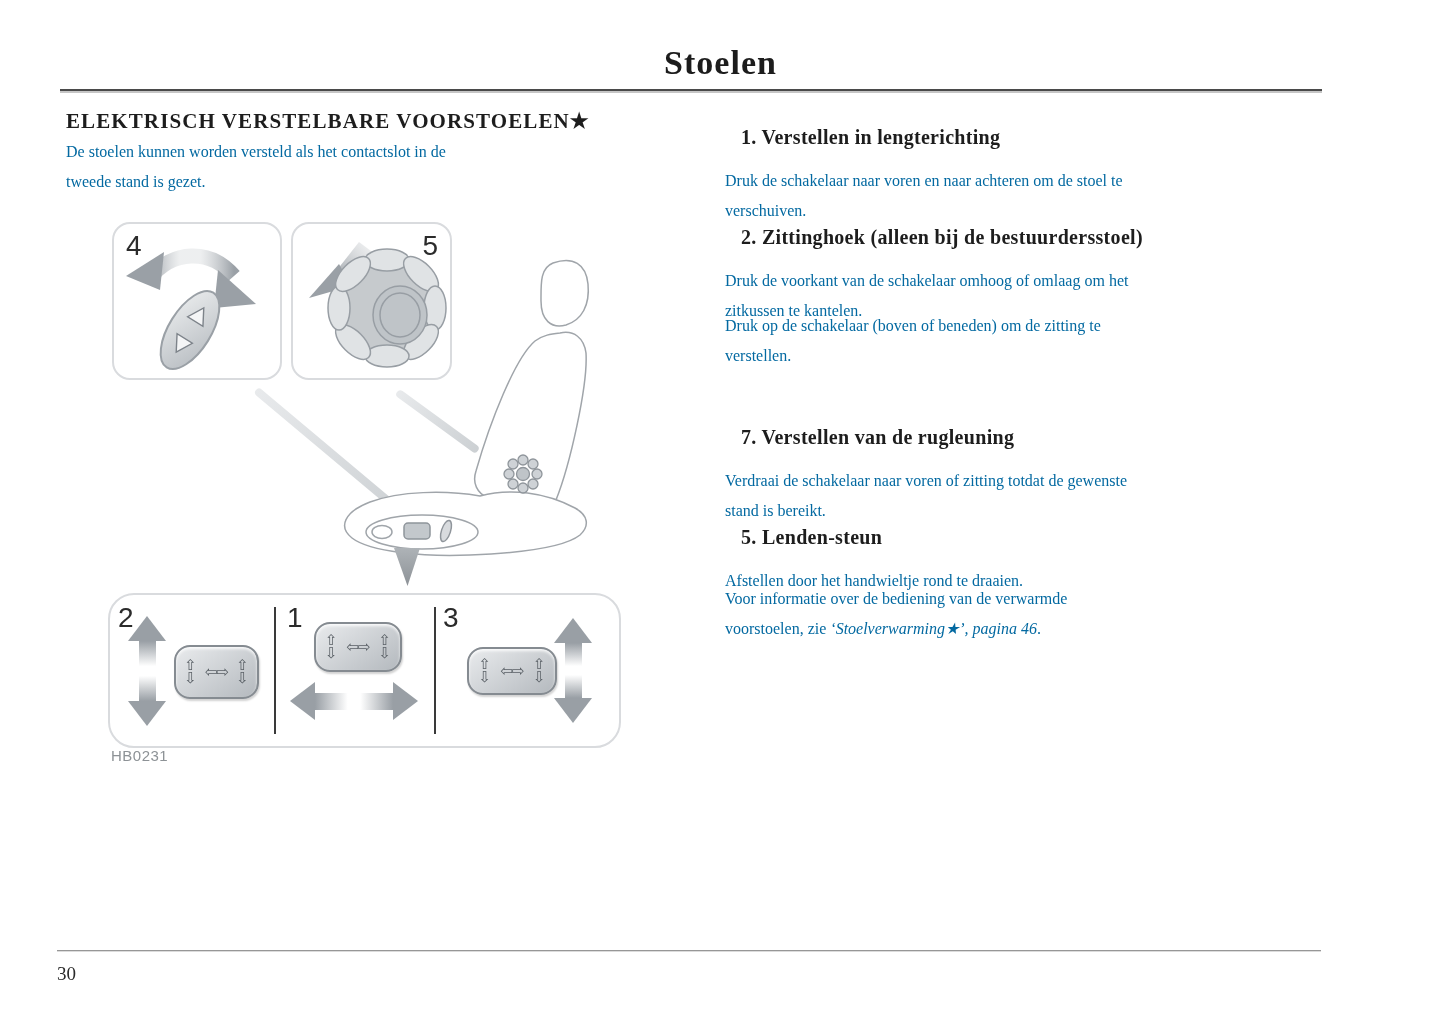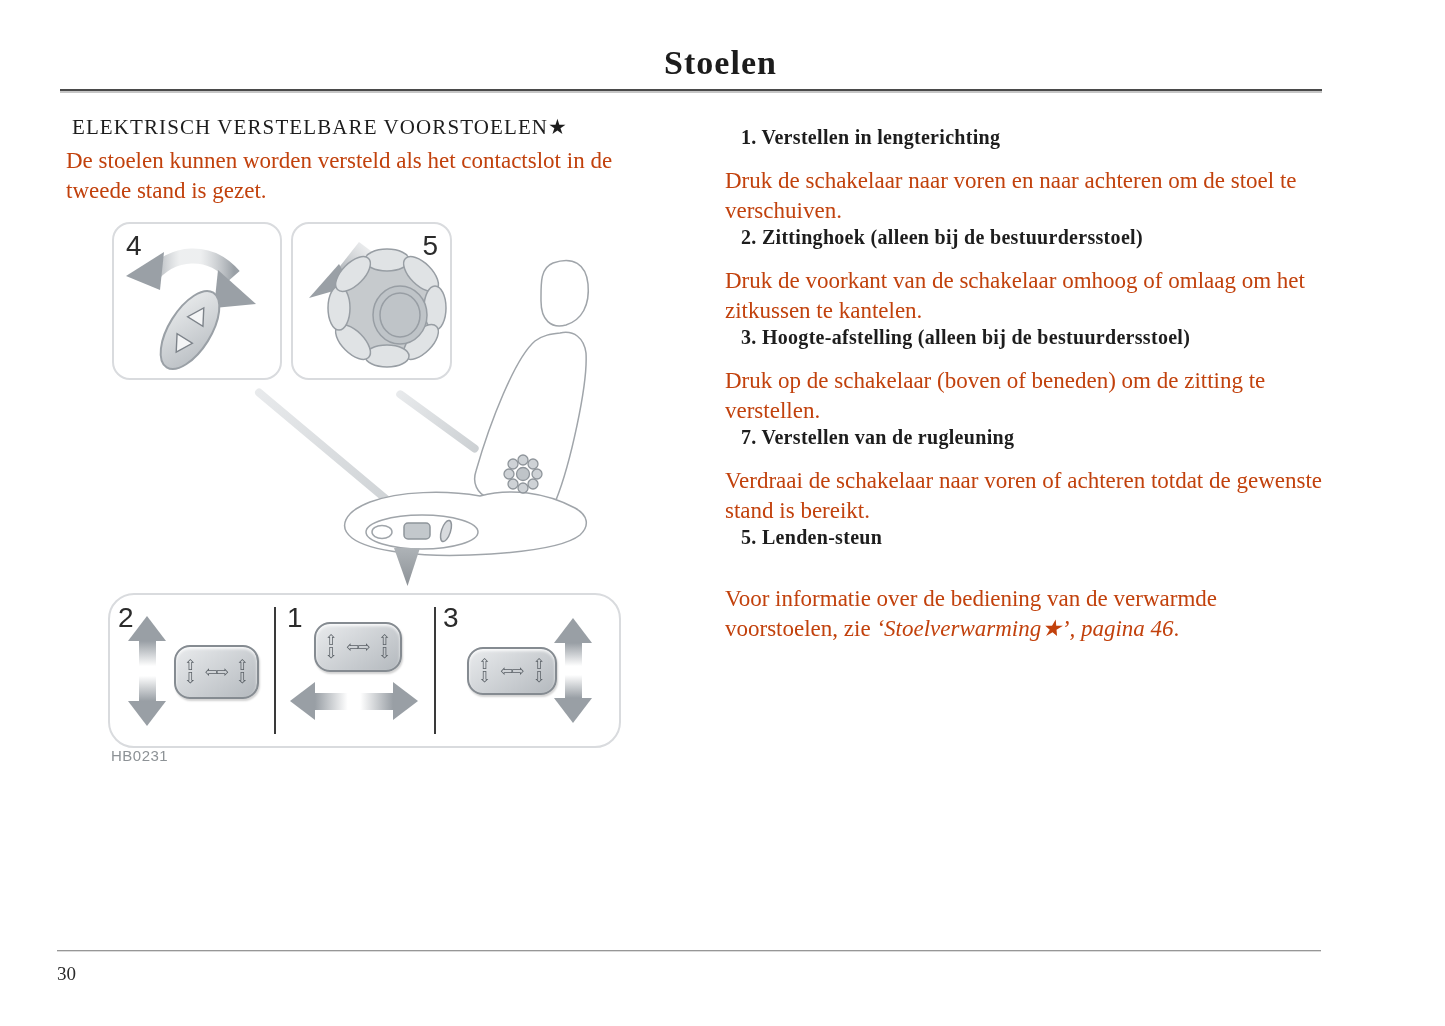--- a/index.html
+++ b/index.html
@@ -11,24 +11,24 @@
          font-size:34px;font-weight:bold;letter-spacing:1px;color:#1c1c1c;}
   .rule-top{position:absolute;left:60px;top:89px;width:1262px;height:2px;
             background:#4a4a4a;box-shadow:0 2px 0 #c6c6c6;}
   .rule-bottom{position:absolute;left:57px;top:950px;width:1264px;height:1px;
                background:#979797;box-shadow:0 1px 0 #dcdcdc;}
   .pagenum{position:absolute;left:57px;top:963px;font-size:19px;color:#2a2a2a;}
 
   
   .col-left{position:absolute;left:66px;top:108px;width:585px;}
   .col-right{position:absolute;left:725px;top:108px;width:615px;}
-  h2.lead{margin:6px;font-size:21px;font-weight:normal;letter-spacing:1.1px;color:#1d1d1d;line-height:26px;}
+  h2.lead{margin:0;font-size:21px;font-weight:bold;letter-spacing:1.1px;color:#1d1d1d;line-height:26px;}
   .sec{position:absolute;left:0;width:615px;}
   .sec h3{margin:16px;font-size:20px;font-weight:bold;letter-spacing:.3px;color:#1d1d1d;line-height:26px;}
-  p.body{margin:3px 0 0 0;font-size:23px;line-height:30px;color:#c2410c;white-space:pre-line;}
+  p.body{margin:3px 0 0 0;font-size:16px;line-height:30px;color:#0369a1;white-space:pre-line;}
   .it{font-style:italic;}
 
   
   .frame{position:absolute;border:2px solid #d9dbde;border-radius:18px;background:#fff;}
   #box4{left:112px;top:222px;width:166px;height:154px;z-index:3;}
   #box5{left:291px;top:222px;width:157px;height:154px;z-index:3;}
   #boxBottom{left:108px;top:593px;width:509px;height:151px;border-radius:26px;z-index:3;}
   .fignum{position:absolute;font-family:"Liberation Sans","DejaVu Sans",sans-serif;
           font-size:28px;color:#2b2b2b;line-height:28px;}
   .divider{position:absolute;top:12px;width:2px;height:127px;background:#3a3a3a;}
@@ -98,31 +98,31 @@
       <h3>1. Verstellen in lengterichting</h3>
       <p class="body">Druk de schakelaar naar voren en naar achteren om de stoel te
 verschuiven.</p>
     </div>
     <div class="sec" style="top:100px">
       <h3>2. Zittinghoek (alleen bij de bestuurdersstoel)</h3>
       <p class="body">Druk de voorkant van de schakelaar omhoog of omlaag om het
 zitkussen te kantelen.</p>
     </div>
     <div class="sec" style="top:200px">
-      <h3>3. Hoogte-afstelling (alleen bij de bestuurdersstoel)</h3>
       <p class="body">Druk op de schakelaar (boven of beneden) om de zitting te
 verstellen.</p>
     </div>
     <div class="sec" style="top:300px">
       <h3>7. Verstellen van de rugleuning</h3>
-      <p class="body">Verdraai de schakelaar naar voren of achteren totdat de gewenste
+      <p class="body">Verdraai de schakelaar naar voren of zitting totdat de gewenste
 stand is bereikt.</p>
     </div>
     <div class="sec" style="top:400px">
       <h3>5. Lenden-steun</h3>
+      <p class="body">Afstellen door het handwieltje rond te draaien.</p>
     </div>
     <div class="sec" style="top:473px">
       <p class="body"><span>Voor informatie over de bediening van de verwarmde
 voorstoelen, zie </span><span class="it">‘Stoelverwarming★’, pagina 46</span><span>.</span></p>
     </div>
   </div>
 
   <div class="callout" id="calloutA"></div>
   <div class="callout" id="calloutB"></div>
 

